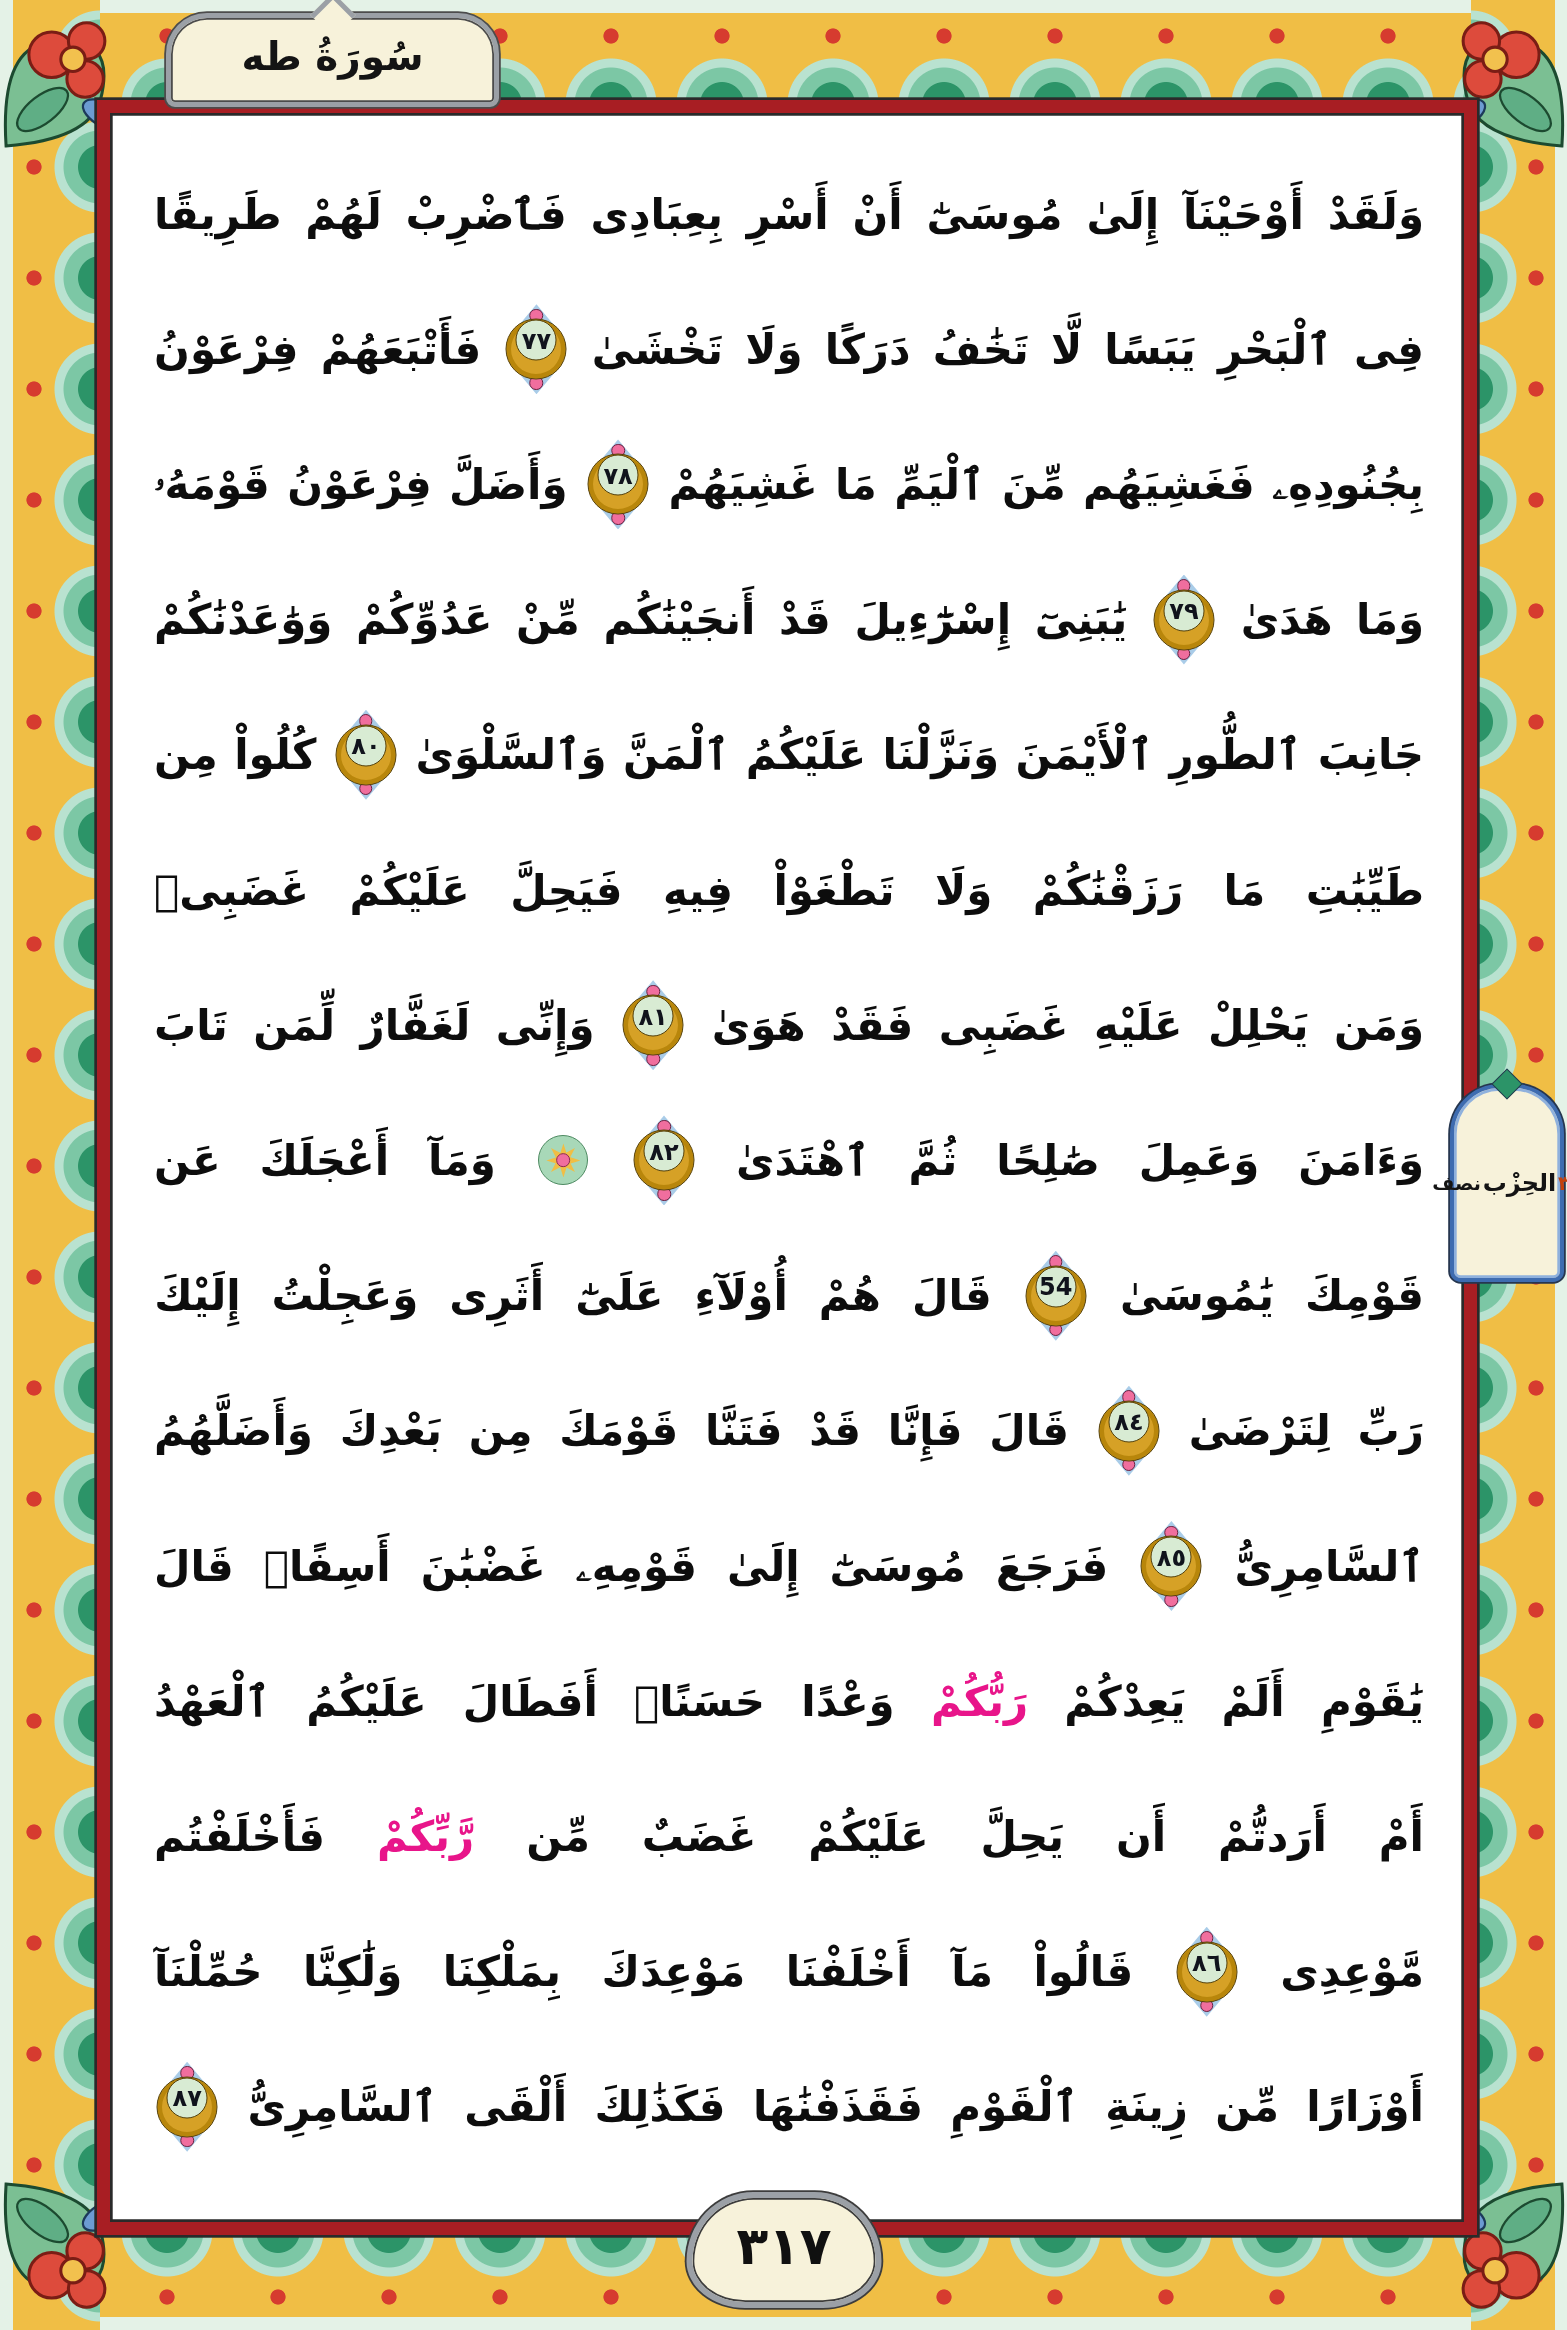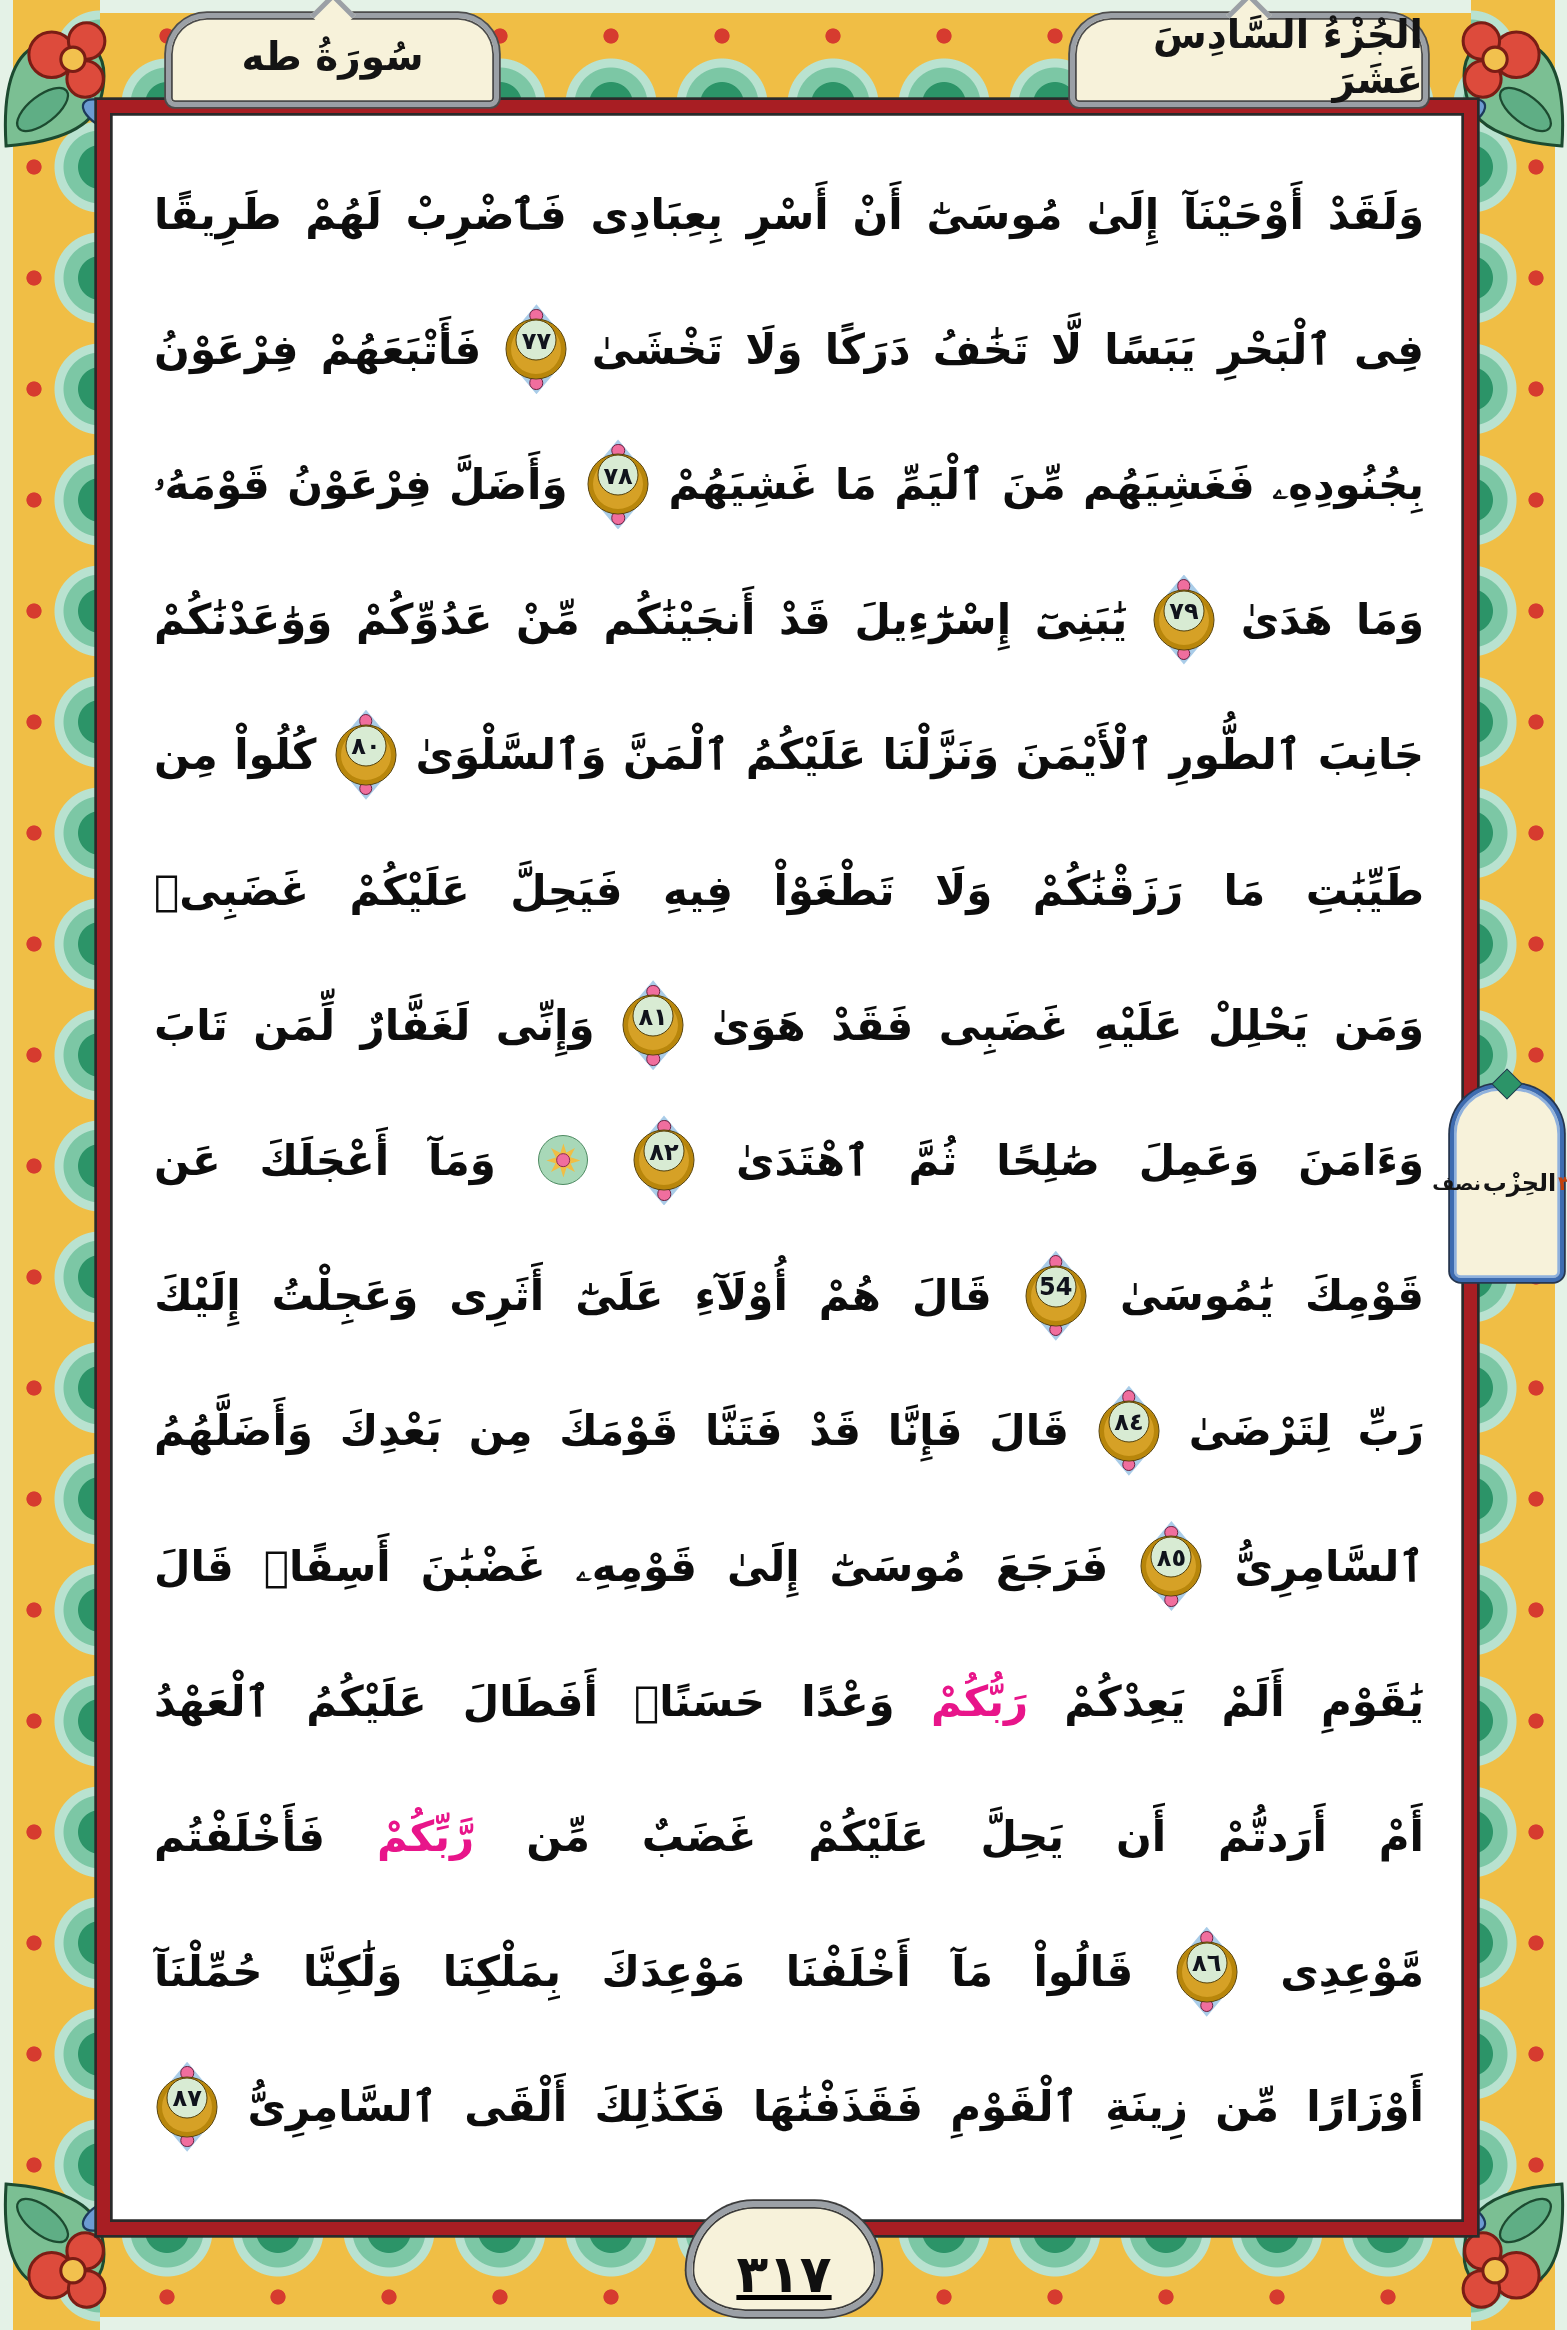--- a/index.html
+++ b/index.html
@@ -115,25 +115,25 @@
     background:var(--cream);border:4.5px solid var(--blue-accent);
     box-shadow:0 0 0 1.8px #26364f, inset 0 0 0 2.7px #8fb1dd;
     border-radius:50px 50px 10.8px 10.8px;
     display:flex;flex-direction:row;align-items:center;justify-content:center;gap:1.8px;}
   .hizb .finial{position:absolute;top:-15.2px;left:50%;width:20px;height:20px;
     transform:translateX(-50%) rotate(45deg);background:var(--teal-dark);border:1.8px solid #26364f;}
   .hizb .t1{direction:rtl;font-size:19px;font-weight:bold;color:#141414;}
   .hizb .t2{direction:rtl;font-size:24px;font-weight:bold;color:#141414;}
   .hizb .t3{direction:rtl;font-size:20px;font-weight:bold;color:#c2410c;}
   
-  .pagenum{position:absolute;left:50%;bottom:13px;transform:translateX(-50%);
+  .pagenum{position:absolute;left:50%;bottom:22px;transform:translateX(-50%);
     width:183px;height:104px;z-index:6;background:var(--cream);
     border:6.3px solid var(--outline-gray);box-shadow:0 0 0 1.8px #3c3c3c, inset 0 0 0 1.8px #3c3c3c;
     border-radius:90px 90px 79px 79px / 93px 93px 63px 63px;
-    display:flex;align-items:flex-end;justify-content:center;text-decoration:underline;}
+    display:flex;align-items:center;justify-content:center;}
   .pagenum .n{font-size:52px;font-weight:bold;color:#101010;padding-bottom:7.2px;}
 </style>
 </head>
 <body>
 
 <div class="page">
 
   <div class="strip top"></div>
   <div class="strip bottom"></div>
   <div class="strip left"></div>
@@ -182,23 +182,20 @@
       <ellipse cx="28" cy="72" rx="20" ry="9" fill="#5FAE85" stroke="#1c4a30" stroke-width="1.5" transform="rotate(-38 28 72)"></ellipse>
       <ellipse cx="70" cy="76" rx="17" ry="8" fill="#6C9BD2" stroke="#1c3a5a" stroke-width="1.5" transform="rotate(28 70 76)"></ellipse>
     </svg>
   </div>
 
   <div class="red-frame"></div>
 
   <div class="cartouche surah">
     <span class="label">سُورَةُ طه</span>
   </div>
-  <div class="cartouche juz">
-    <span class="label">الجُزْءُ السَّادِسَ عَشَرَ</span>
-  </div>
 
   <div class="text-area" id="lines">
       <div class="line">
         <span class="word">وَلَقَدْ</span>
         <span class="word">أَوْحَيْنَآ</span>
         <span class="word">إِلَىٰ</span>
         <span class="word">مُوسَىٰٓ</span>
         <span class="word">أَنْ</span>
         <span class="word">أَسْرِ</span>
         <span class="word">بِعِبَادِى</span>

